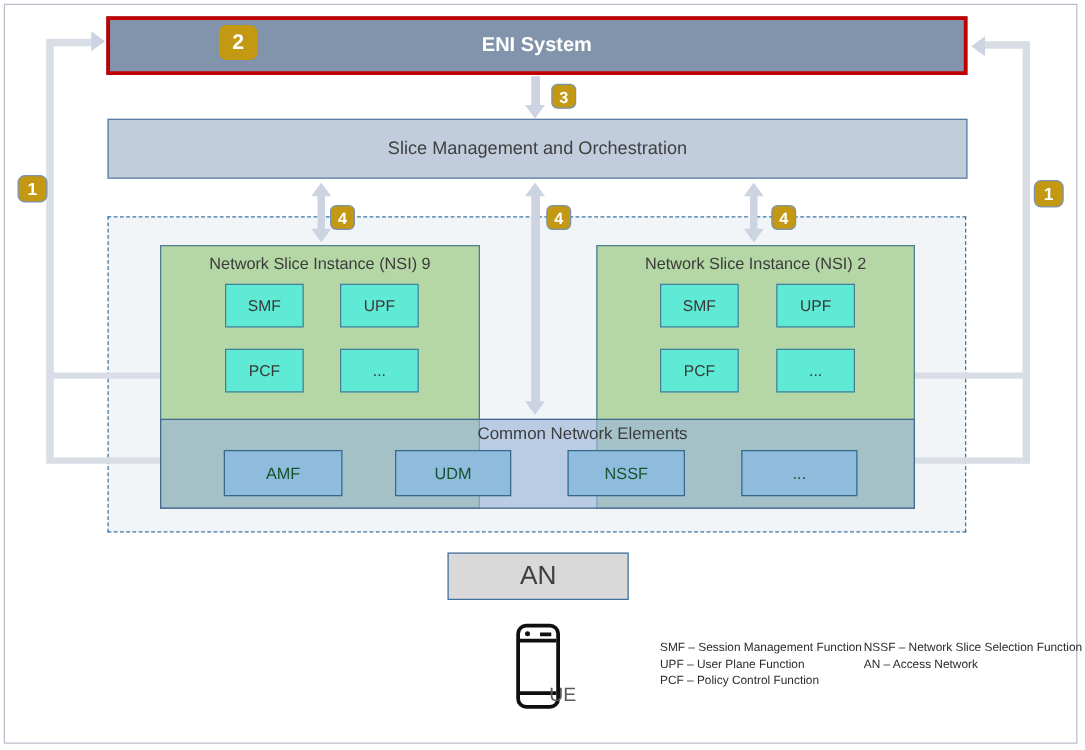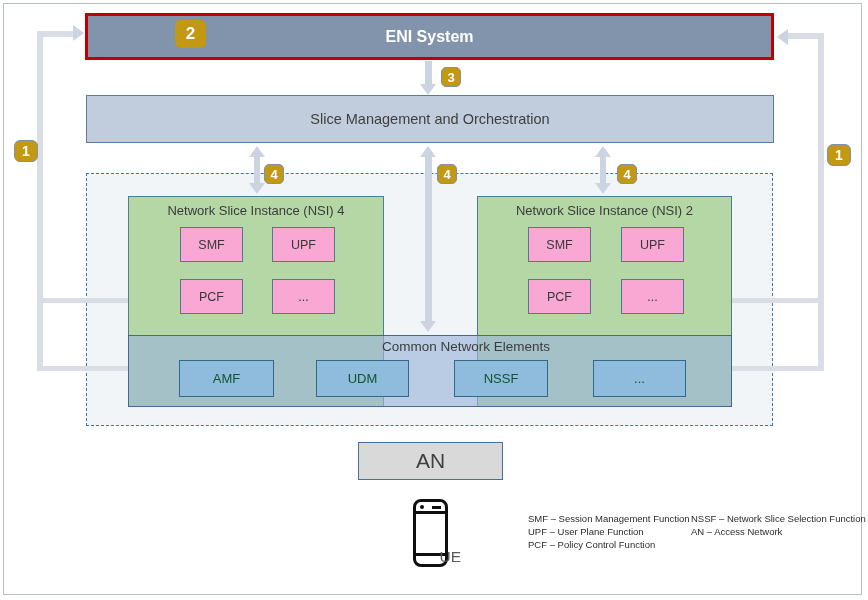--- a/index.html
+++ b/index.html
@@ -15,21 +15,21 @@
   .eni{left:85px;top:13px;width:689px;height:47px;background:#8294ac;border:3px solid #c00000;
        color:#fff;font-weight:bold;font-size:16px;}
   .smo{left:86px;top:95px;width:688px;height:48px;background:#c1cddc;border:1.5px solid #5a7ca3;
        color:#3f3f3f;font-size:14.5px;}
   .dashedbox{left:86px;top:173px;width:687px;height:253px;border:1.8px dashed #3f76a3;background:#f2f5f8;}
 
   .nsi{background:#b5d7a5;border:1.5px solid #4e7b96;}
   .nsi1{left:128px;top:196px;width:256px;height:211px;}
   .nsi2{left:477px;top:196px;width:255px;height:211px;}
   .nsi-title{left:0;top:6px;width:100%;text-align:center;color:#3b3b3b;font-size:13px;}
-  .nfn{width:63px;height:35px;background:#f9a8d4;border:1.4px solid #4e7b96;color:#383838;font-size:12.5px;}
+  .nfn{width:63px;height:35px;background:#5eead4;border:1.4px solid #4e7b96;color:#383838;font-size:12.5px;}
 
   .cne{left:128px;top:335px;width:604px;height:72px;background:rgba(153,182,216,0.65);border:1.6px solid #44698c;}
   .cne-title{left:0;top:3px;width:100%;text-align:center;color:#3c3c3c;font-size:13.5px;margin-left:36px;}
   .cfn{height:37px;background:#8fbcdc;border:1.6px solid #35698c;color:#14532d;font-size:13px;align-items:center;}
 
   .an{left:358px;top:442px;width:145px;height:38px;background:#d9d9d9;border:1.6px solid #41719c;
       color:#3f3f3f;font-size:21px;}
 
   
   .badge{background:#c39812;border:1.6px solid #7b93af;color:#fff;font-weight:bold;
@@ -102,21 +102,21 @@
 
   <div class="abs smo center">
     <span>Slice Management and Orchestration</span>
   </div>
 
   <div class="abs eni center">
     <span>ENI System</span>
   </div>
 
   <div class="abs nsi nsi1">
-    <div class="abs nsi-title">Network Slice Instance (NSI) 4</div>
+    <div class="abs nsi-title">Network Slice Instance (NSI) 9</div>
     <div class="abs nfn center" style="left:51px;top:30px;">
         <span>SMF</span>
       </div>
     <div class="abs nfn center" style="left:143px;top:30px;">
         <span>UPF</span>
       </div>
     <div class="abs nfn center" style="left:51px;top:82px;">
         <span>PCF</span>
       </div>
     <div class="abs nfn center" style="left:143px;top:82px;">

